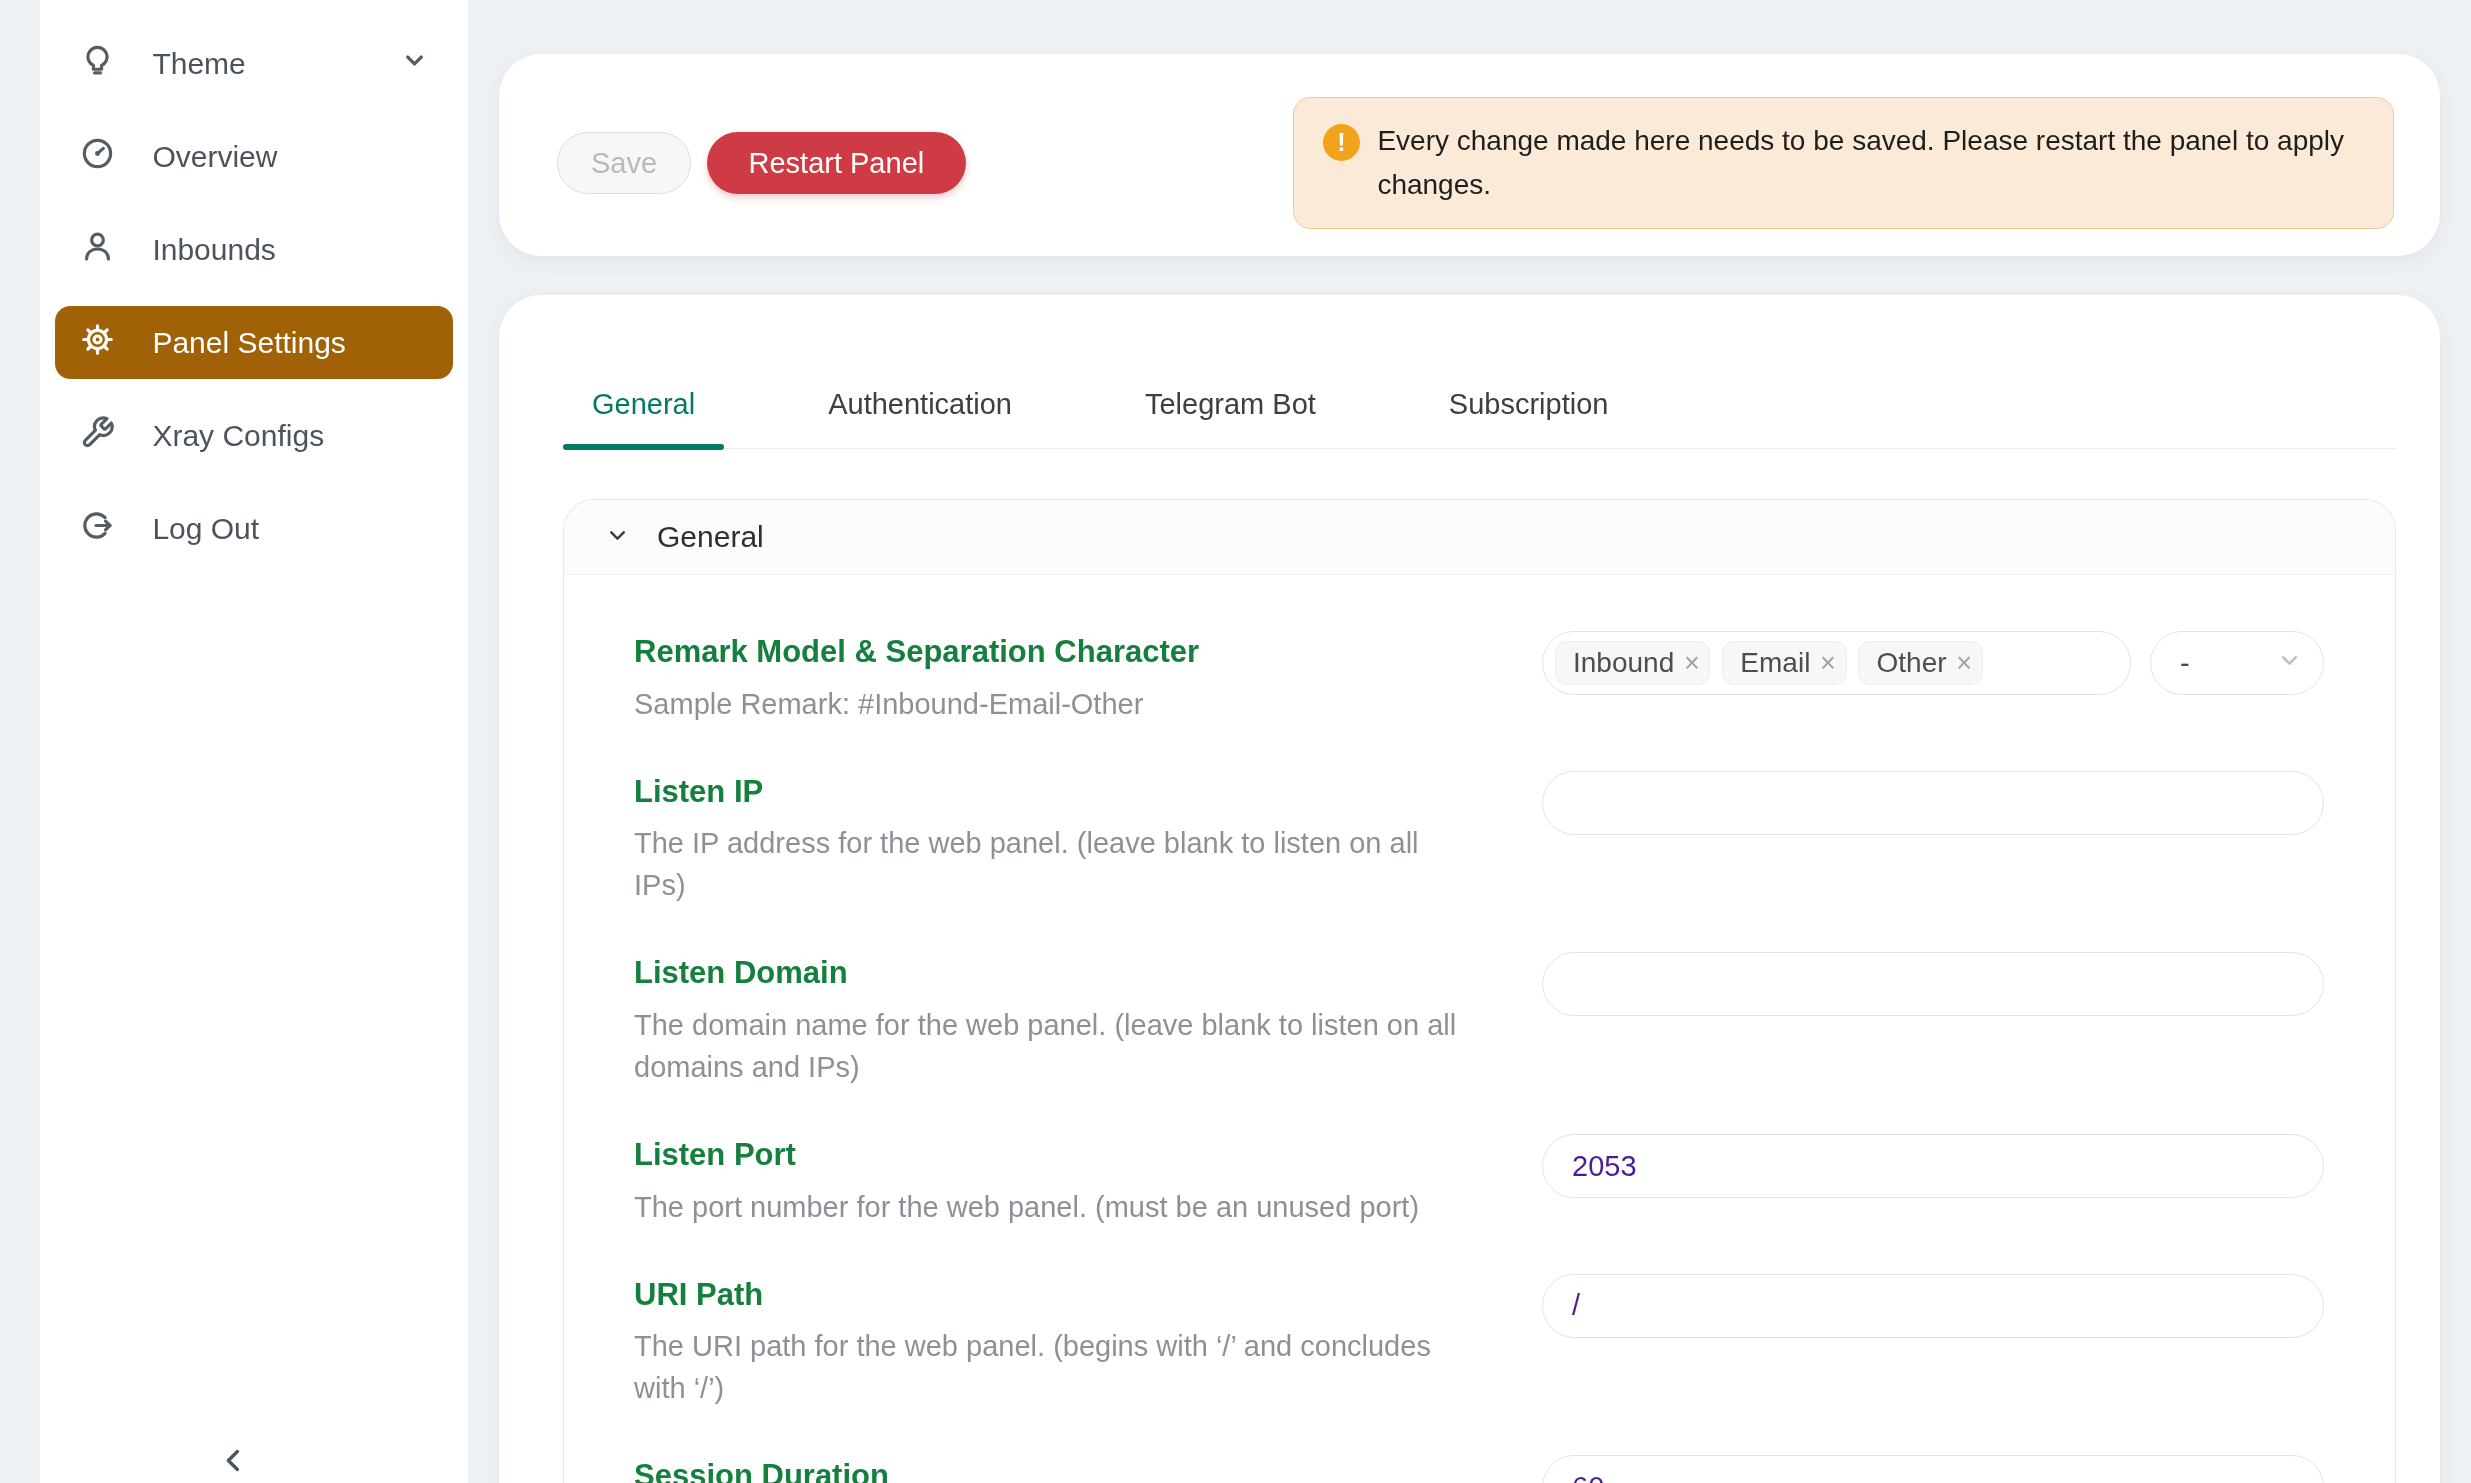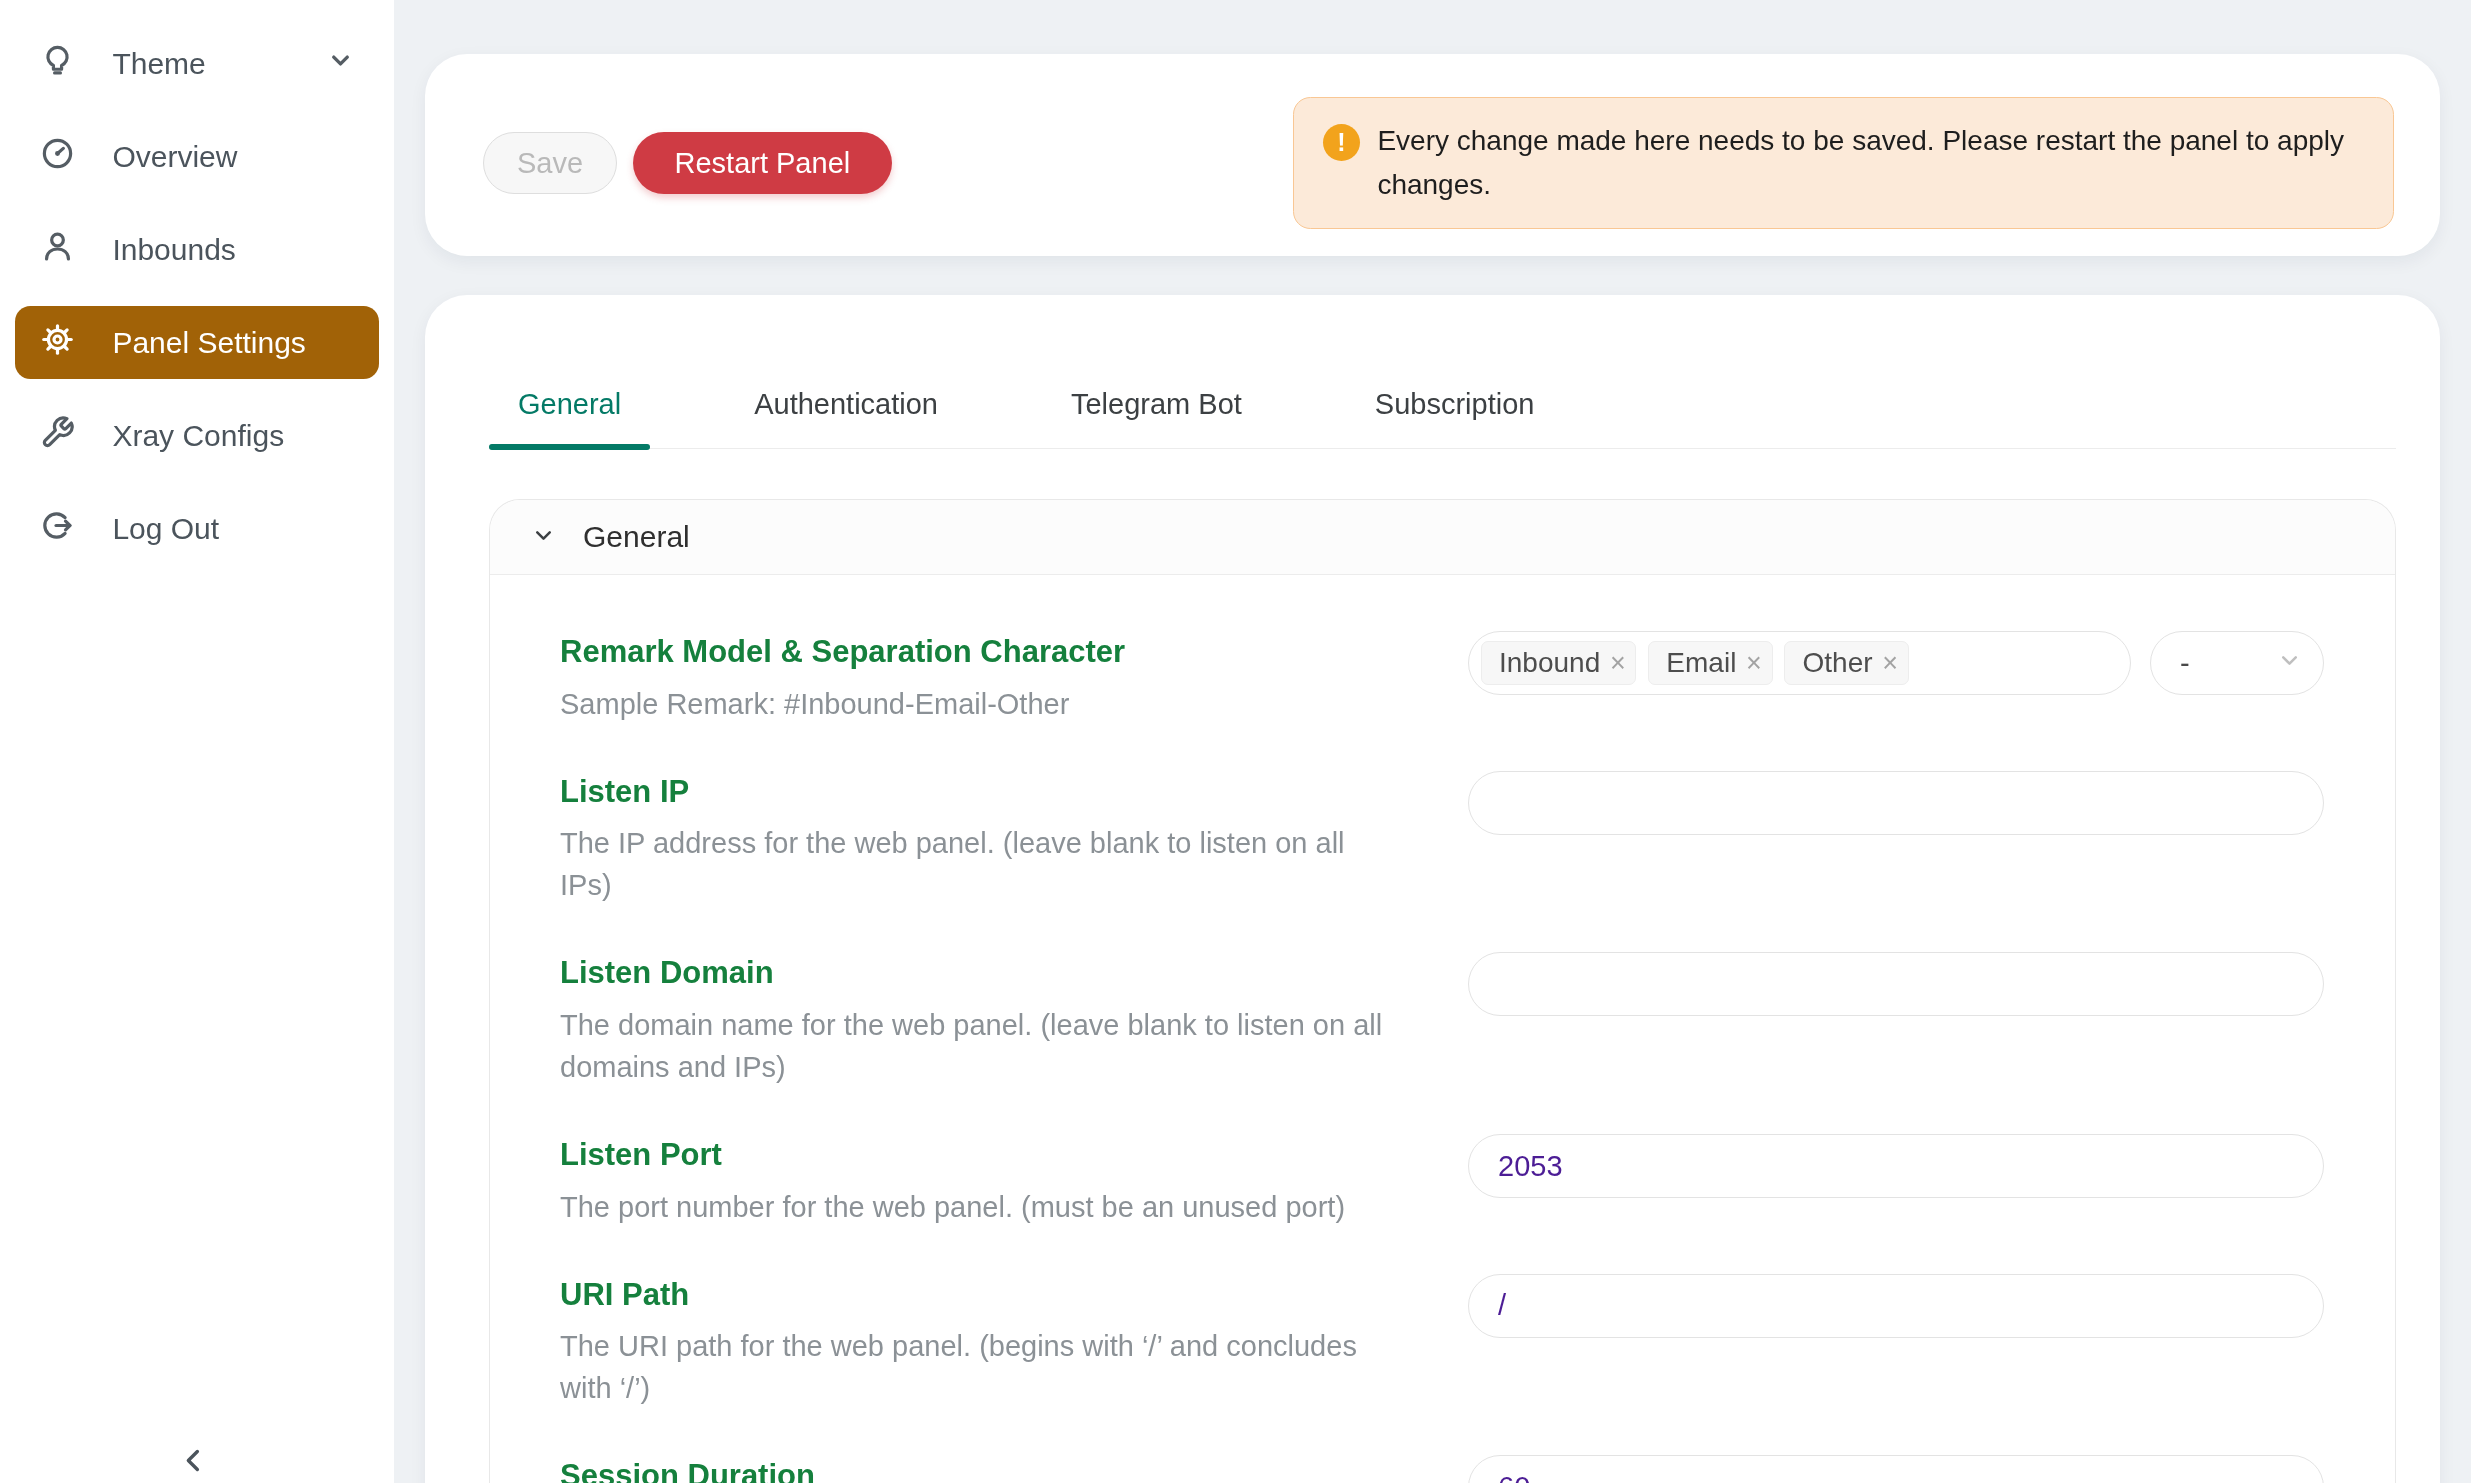--- a/index.html
+++ b/index.html
@@ -6,22 +6,22 @@
   html, body { width: 2472px; height: 1483px; overflow: hidden; }
   body {
     font-family: "Liberation Sans", sans-serif;
     background: #eef1f4;
     color: #2b2f33;
     display: flex;
   }
 
   
   .sidebar {
-    width: 394px; height: 1483px; background: #ffffff;
-    flex-shrink: 0; padding-top: 27px; position: relative;
+    width: 428px; height: 1483px; background: #ffffff;
+    flex-shrink: 0; padding-top: 27px; position: relative; margin-left: 40px;
   }
   .side-item {
     height: 73px; margin: 0 15.4px 20px 15.4px; border-radius: 15.4px;
     display: flex; align-items: center; gap: 37px; padding: 0 25px;
     font-size: 30px; color: #4b545c; cursor: pointer;
   }
   .side-item svg { width: 35px; height: 35px; stroke: #555d64; fill: none; stroke-width: 2.2; stroke-linecap: round; stroke-linejoin: round; flex-shrink: 0; }
   .side-item.active { background: #a16207; color: #ffffff; }
   .side-item.active svg { stroke: #ffffff; }
   .side-item .chev { margin-left: auto; }
@@ -105,21 +105,21 @@
     width: 100%; height: 64px; border-radius: 32px; border: 1.9px solid #e3e3e3;
     padding: 0 29px; font-size: 29px; color: #4c1d95; background: #ffffff;
     font-family: "Liberation Sans", sans-serif; outline: none;
   }
   .remark-controls { display: flex; gap: 19.3px; }
   .tags-box {
     flex: 1; height: 64px; border-radius: 32px; border: 1.9px solid #e3e3e3;
     display: flex; align-items: center; gap: 11.6px; padding: 0 11.6px; background: #ffffff;
   }
   .tag {
-    background: #f7f7f7; border: 1.9px solid #ededed; border-radius: 7px;
+    background: #f7f7f7; border: 1.9px solid #ededed; border-radius: 12px;
     height: 44px; display: inline-flex; align-items: center; padding: 0 9.7px 0 17.4px;
     font-size: 28px; color: #4d4d4d; white-space: nowrap;
   }
   .tag-close { margin-left: 9.7px; color: #a3a3a3; font-size: 27px; cursor: pointer; line-height: 1; }
   .sep-select {
     width: 174px; height: 64px; border-radius: 32px; border: 1.9px solid #e3e3e3;
     display: flex; align-items: center; justify-content: space-between;
     padding: 0 21px 0 29px; font-size: 29px; color: #4a4a4a; cursor: pointer; background:#fff;
   }
   .sep-select svg { width: 25px; height: 25px; stroke: #bfbfbf; fill: none; stroke-width: 2.4; stroke-linecap: round; stroke-linejoin: round; }

